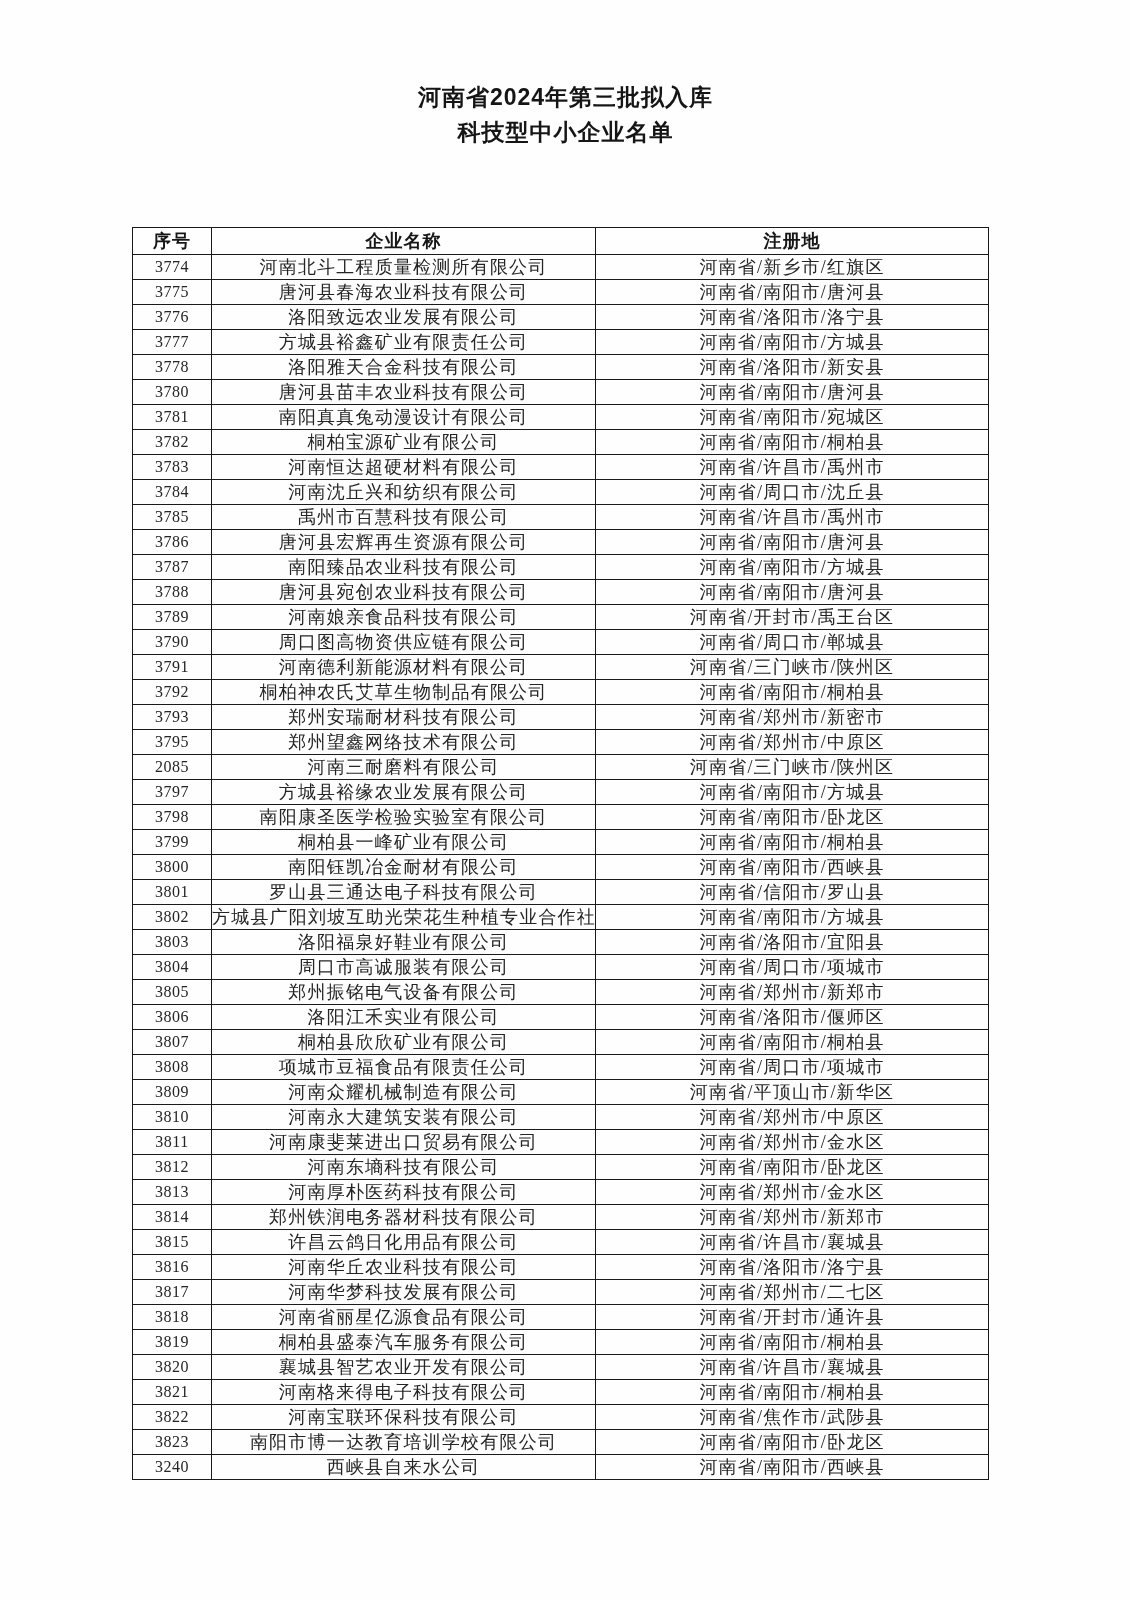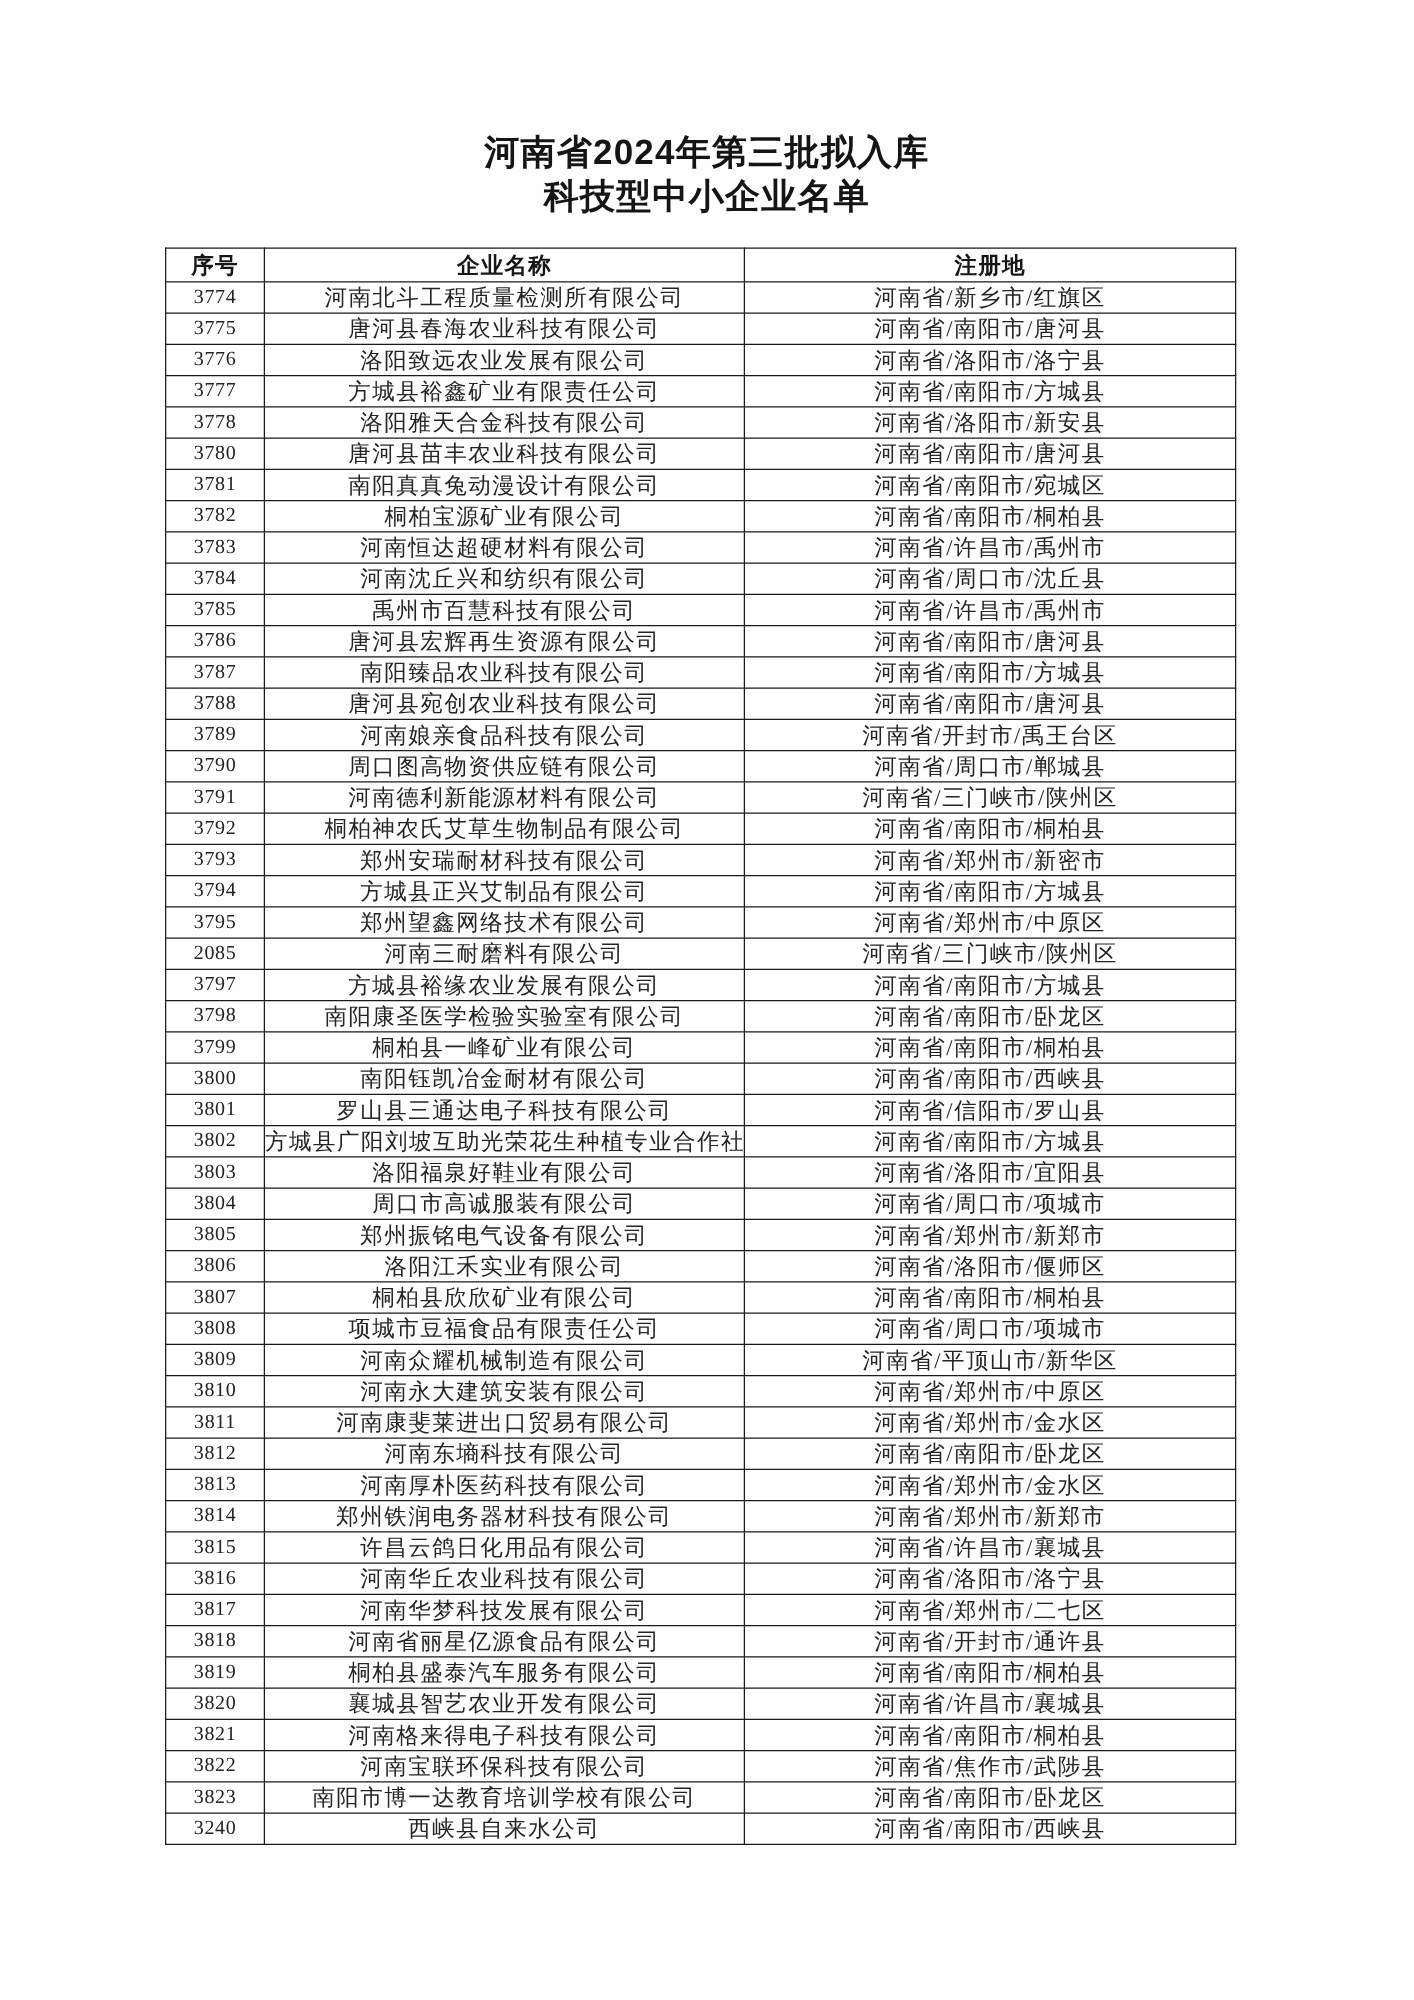--- a/index.html
+++ b/index.html
@@ -12,33 +12,33 @@
   }
   .page {
     position: relative;
     width: 1131px;
     height: 1600px;
     background: #fefefe;
     font-family: "Liberation Serif", "DejaVu Serif", serif;
     color: #1f1f1f;
   }
   .title-block {
-    padding-top: 104px;
+    padding-top: 80px;
     text-align: center;
     font-family: "Liberation Sans", "DejaVu Sans", sans-serif;
     font-weight: bold;
-    font-size: 28px;
+    font-size: 23px;
     line-height: 35px;
     color: #151515;
     letter-spacing: 1px;
   }
   table.company-table {
     position: absolute;
     left: 132px;
-    top: 198px;
+    top: 227px;
     width: 856px;
     border-collapse: collapse;
     table-layout: fixed;
   }
   table.company-table col.c-no  { width: 79px;  }
   table.company-table col.c-name{ width: 384px; }
   table.company-table col.c-loc { width: 393px; }
   table.company-table th,
   table.company-table td {
     border: 1px solid #1a1a1a;
@@ -180,25 +180,20 @@
           <td class="num">3792</td>
           <td class="name">桐柏神农氏艾草生物制品有限公司</td>
           <td class="loc">河南省/南阳市/桐柏县</td>
         </tr>
         <tr>
           <td class="num">3793</td>
           <td class="name">郑州安瑞耐材科技有限公司</td>
           <td class="loc">河南省/郑州市/新密市</td>
         </tr>
         <tr>
-          <td class="num">3794</td>
-          <td class="name">方城县正兴艾制品有限公司</td>
-          <td class="loc">河南省/南阳市/方城县</td>
-        </tr>
-        <tr>
           <td class="num">3795</td>
           <td class="name">郑州望鑫网络技术有限公司</td>
           <td class="loc">河南省/郑州市/中原区</td>
         </tr>
         <tr>
           <td class="num">2085</td>
           <td class="name">河南三耐磨料有限公司</td>
           <td class="loc">河南省/三门峡市/陕州区</td>
         </tr>
         <tr>

